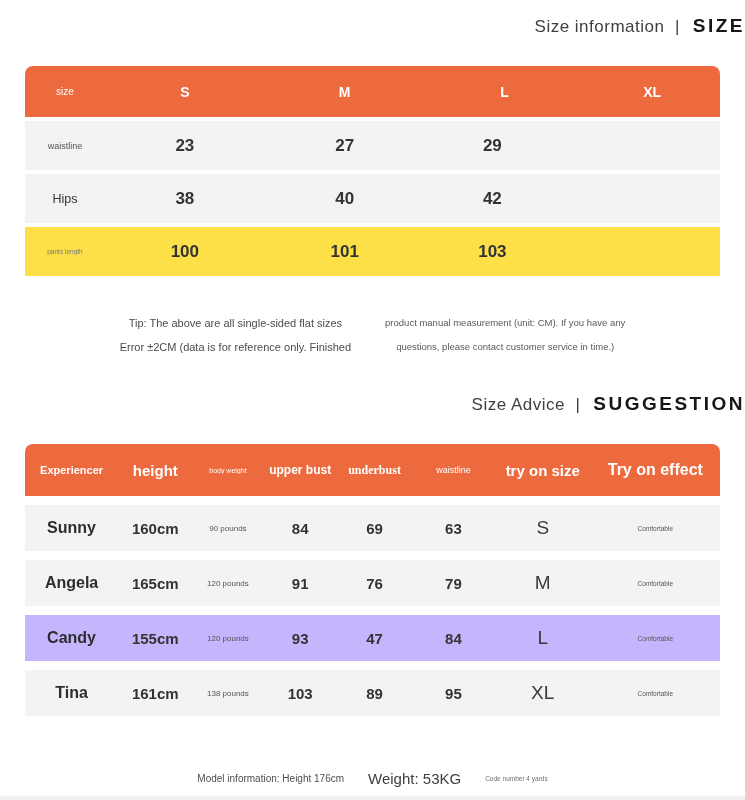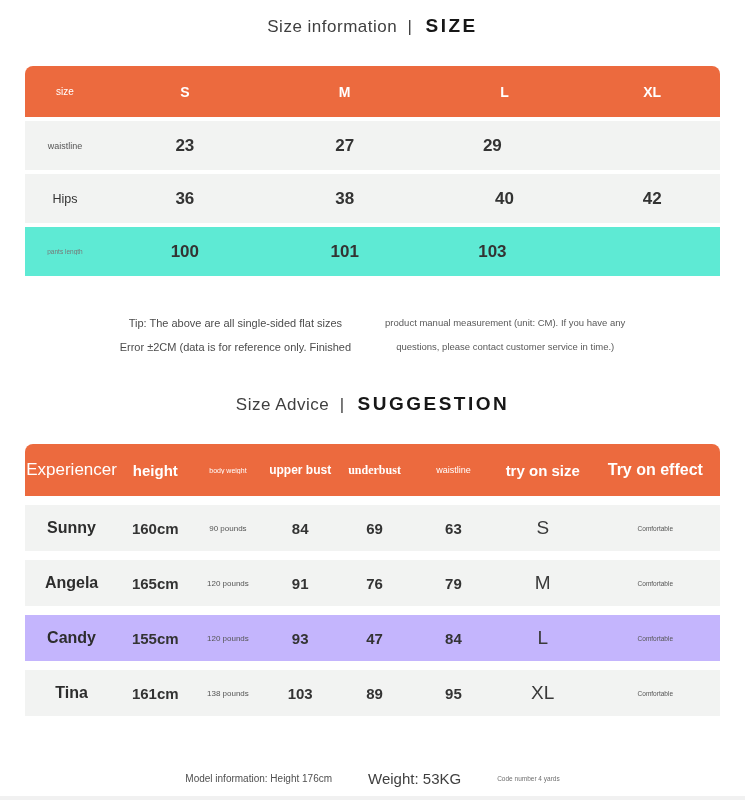--- a/index.html
+++ b/index.html
@@ -1,20 +1,20 @@
 <!DOCTYPE html>
 <html><head>
 <meta charset="utf-8">
 <style>
   * { margin:0; padding:0; box-sizing:border-box; }
   body { background:#fff; font-family:"Liberation Sans", sans-serif; }
   .page { position:relative; width:745px; height:800px; background:#ffffff; overflow:hidden; margin:0 auto; }
 
   
-  .sec-title { text-align:center; white-space:nowrap; }
+  .sec-title { text-align:right; white-space:nowrap; }
   .sec-title .t-left { font-size:17px; color:#3f3f3f; letter-spacing:0.5px; }
   .sec-title .t-sep  { font-size:17px; color:#3f3f3f; margin:0 9px 0 6px; }
   .sec-title .t-right{ font-size:19px; font-weight:bold; color:#171717; letter-spacing:2.5px; }
   .title-1 { padding-top:15px; }
   .title-2 { margin-top:34px; }
 
   
   .tbl { width:695px; margin:29px auto 0; }
   .accent-bg { background:#ec6a3e; }
   .hdr { display:flex; align-items:center; color:#ffffff; border-radius:8px 8px 0 0; }
@@ -37,37 +37,37 @@
   
   .tip { margin-top:35px; display:flex; justify-content:center; align-items:flex-start; gap:18px; }
   .tip-left  { font-size:11px;  color:#4c4c4c; line-height:24px; text-align:center; }
   .tip-right { font-size:9.5px; color:#595959; line-height:24px; text-align:center;margin-left:16px; }
 
   
   .sg-header { height:52px; }
   .sg-row { height:46px; margin-top:9px; }
   .g1 { width:13.4%; } .g2 { width:10.7%; } .g3 { width:10.2%; } .g4 { width:10.6%; }
   .g5 { width:10.8%; } .g6 { width:11.9%; } .g7 { width:13.8%; } .g8 { width:18.6%; }
-  .h-experiencer { font-size:17px; font-weight:400; }
+  .h-experiencer { font-size:11px; font-weight:700; }
   .h-height      { font-size:15px; font-weight:bold; }
   .h-bodyweight  { font-size:7px; }
   .h-upperbust   { font-size:12px; font-weight:bold; }
   .h-underbust   { font-size:12px; font-weight:bold;font-family:Liberation Serif, serif; }
   .h-waistline   { font-size:9px; }
   .h-tryonsize   { font-size:15px; font-weight:bold; }
   .h-tryoneffect { font-size:16px; font-weight:bold; }
   .d-name   { font-size:16px; font-weight:600; color:#2d2d2d; }
   .d-height { font-size:15px; font-weight:600; color:#333; }
   .d-pounds { font-size:8px; color:#555; }
   .d-num    { font-size:15px; font-weight:600; color:#333; }
   .d-size   { font-size:19px; font-weight:400; color:#3a3a3a; }
   .d-effect { font-size:6.5px; color:#555; }
 
   
-  .footer { margin-top:54px; display:flex; justify-content:center; align-items:center; gap:36px; white-space:nowrap; }
+  .footer { margin-top:54px; display:flex; justify-content:center; align-items:center; gap:24px; white-space:nowrap; }
   .f-model  { font-size:10px;  color:#4f4f4f; }
   .f-weight { font-size:15px;  color:#3f3f3f; }
   .f-code   { font-size:6.5px; color:#6f6f6f; }
   .bottom-strip { position:absolute; left:0; right:0; bottom:0; height:4px; background:#f1f1f1; }
 </style>
 </head>
 <body>
 
 <div class="page">
 
@@ -86,26 +86,25 @@
       <div class="cell c-v4 st-colhead">XL</div>
     </div>
     <div class="row st-row" style="background: rgb(242, 243, 242);">
       <div class="cell c-label lbl-waistline">waistline</div>
       <div class="cell c-v1 st-val">23</div>
       <div class="cell c-v3 st-val">27</div>
       <div class="cell c-v4 st-val">29</div>
     </div>
     <div class="row st-row" style="background: rgb(242, 243, 242);">
       <div class="cell c-label lbl-hips">Hips</div>
-      <div class="cell c-v1 st-val">36</div>
       <div class="cell c-v2 st-val">38</div>
       <div class="cell c-v3 st-val">40</div>
       <div class="cell c-v4 st-val">42</div>
     </div>
-    <div class="row st-row" style="background: #5eead4;">
+    <div class="row st-row" style="background: #fde047;">
       <div class="cell c-label lbl-pants">pants length</div>
       <div class="cell c-v1 st-val">100</div>
       <div class="cell c-v2 st-val">101</div>
       <div class="cell c-v4 st-val">103</div>
     </div>
   </div>
 
   <div class="tip">
     <div class="tip-left">
       <div>Tip: The above are all single-sided flat sizes</div>

